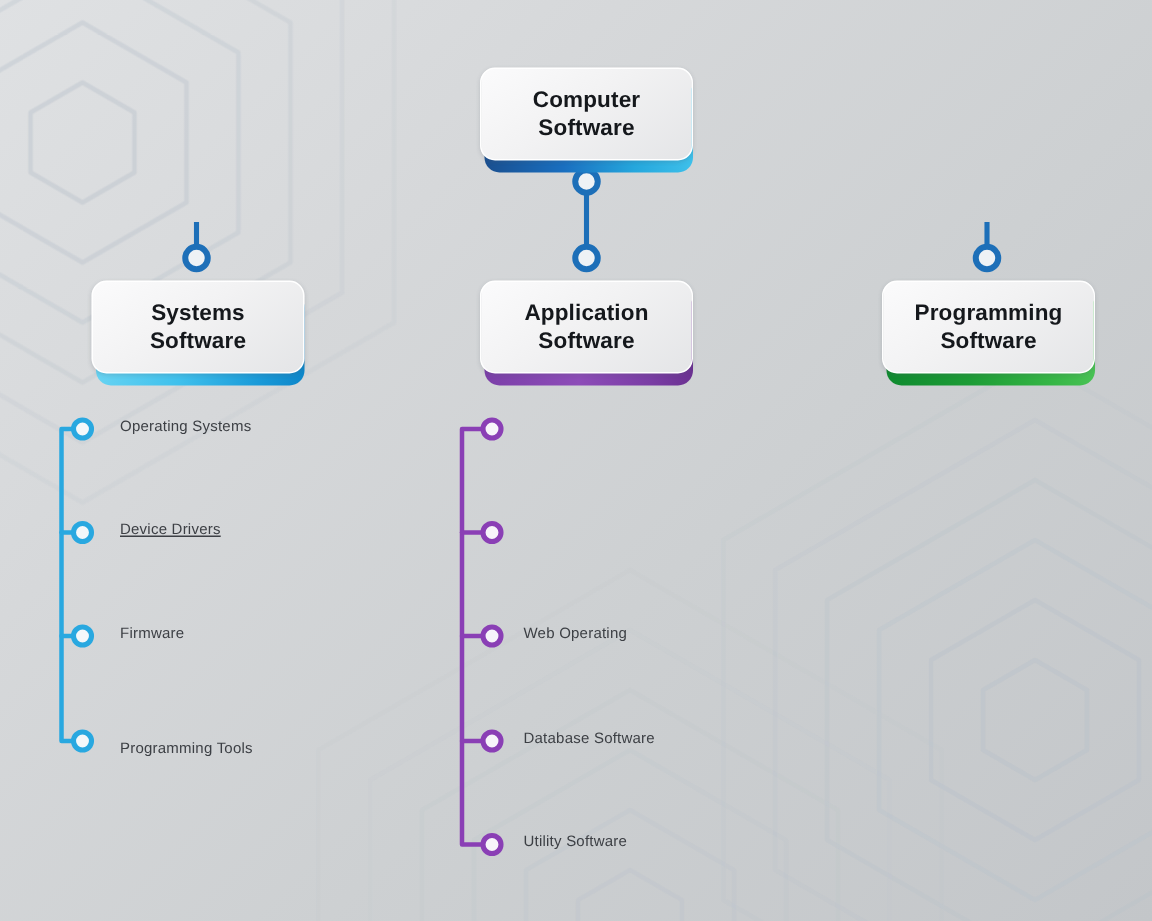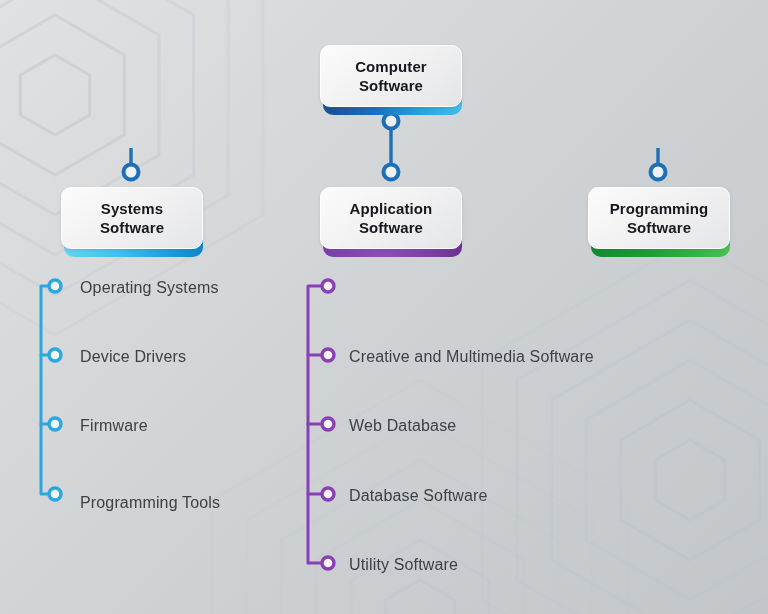--- a/index.html
+++ b/index.html
@@ -78,21 +78,21 @@
 
   
   .accent-root   { background: linear-gradient(90deg, #1a4f8f 0%, #1a6fc0 38%, #25a7dd 72%, #3ec0ea 100%); }
   .accent-system { background: linear-gradient(90deg, #67d3f2 0%, #3fc0ec 40%, #1a9ad8 78%, #0d86c9 100%); }
   .accent-app    { background: linear-gradient(90deg, #7b3fa8 0%, #8d4cb8 45%, #7a3da4 80%, #6b3191 100%); }
   .accent-prog   { background: linear-gradient(90deg, #0f8a2f 0%, #1d9c36 40%, #35b545 78%, #49c254 100%); }
 
   
   .leaf-label {
     position: absolute;
-    font-size: 16px;
+    font-size: 10px;
     color: #3c3f44;
     white-space: nowrap;
     letter-spacing: 0.15px;
   }
 </style>
 </head>
 <body>
 
 <div id="stage">
 
@@ -193,22 +193,21 @@
   </div>
 
   <div class="node" style="left:588px; top:187px;">
     <div class="accent accent-prog"></div>
     <div class="card">
       <span><span>Programming</span><br><span>Software</span></span>
     </div>
   </div>
 
   <div class="leaf-label" style="left:80px; top:279px;">Operating Systems</div>
-  <div class="leaf-label" style="left:80px; top:348px;">Device Drivers</div>
+  <div class="leaf-label" style="left:80px; top:348px;text-decoration:underline;">Device Drivers</div>
   <div class="leaf-label" style="left:80px; top:417px;">Firmware</div>
   <div class="leaf-label" style="left:80px; top:494px;">Programming Tools</div>
 
-  <div class="leaf-label" style="left:349px; top:348px;">Creative and Multimedia Software</div>
-  <div class="leaf-label" style="left:349px; top:417px;">Web Database</div>
+  <div class="leaf-label" style="left:349px; top:417px;">Web Operating</div>
   <div class="leaf-label" style="left:349px; top:487px;">Database Software</div>
   <div class="leaf-label" style="left:349px; top:556px;">Utility Software</div>
 
 </div>
 
 </body></html>

